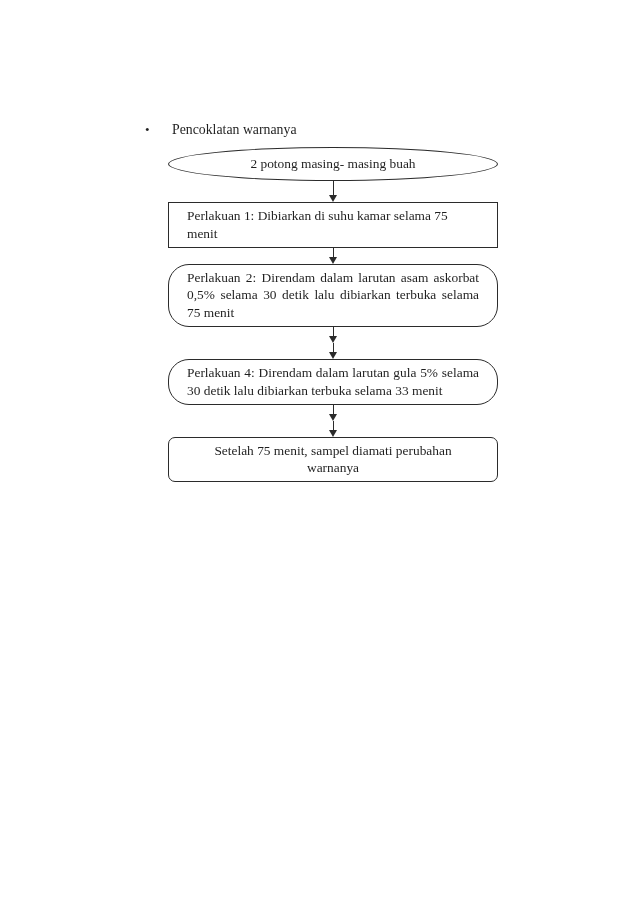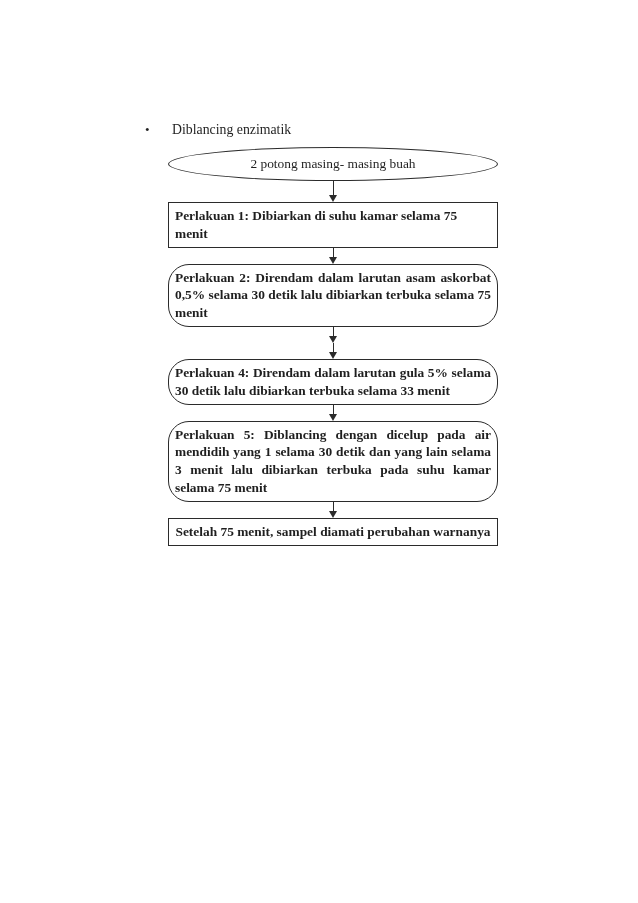--- a/index.html
+++ b/index.html
@@ -48,26 +48,25 @@
   }
   .node-ellipse {
     height: 34px;
     border-radius: 50%;
     display: flex;
     align-items: center;
     justify-content: center;
     text-align: center;
   }
   .node-rect {
-    padding: 4px 6px;
-    font-weight: bold;
+    padding: 4px 18px;
   }
   .t-left   { text-align: left; }
   .t-just   { text-align: justify; border-radius: 21px; }
-  .t-center { text-align: center; }
+  .t-center { text-align: center; border-radius: 7px; }
   .arrow {
     align-self: center;
     width: 9px;
     height: 16px;
     display: flex;
     flex-direction: column;
     align-items: center;
   }
   .arrow.tall { height: 21px; }
   .arrow-shaft {
@@ -83,21 +82,21 @@
     border-top: 7px solid #2b2b2b;
   }
 </style>
 </head>
 <body>
 
 <div class="page">
 
   <div class="bullet-row">
     <span class="bullet-marker">•</span>
-    <span>Diblancing enzimatik</span>
+    <span>Pencoklatan warnanya</span>
   </div>
 
   <div class="flow">
 
     <div class="node node-ellipse">
       <span>2 potong masing- masing buah</span>
     </div>
 
     <div class="arrow tall">
       <div class="arrow-shaft"></div>
@@ -130,23 +129,20 @@
 
     <div class="node node-rect t-just">
       <span>Perlakuan 4: Direndam dalam larutan gula 5% selama 30 detik lalu dibiarkan terbuka selama 33 menit</span>
     </div>
 
     <div class="arrow">
       <div class="arrow-shaft"></div>
       <div class="arrow-head"></div>
     </div>
 
-    <div class="node node-rect t-just">
-      <span>Perlakuan 5: Diblancing dengan dicelup pada air mendidih yang 1 selama 30 detik dan yang lain selama 3 menit lalu dibiarkan terbuka pada suhu kamar selama 75 menit</span>
-    </div>
 
     <div class="arrow">
       <div class="arrow-shaft"></div>
       <div class="arrow-head"></div>
     </div>
 
     <div class="node node-rect t-center">
       <span>Setelah 75 menit, sampel diamati perubahan warnanya</span>
     </div>
 

